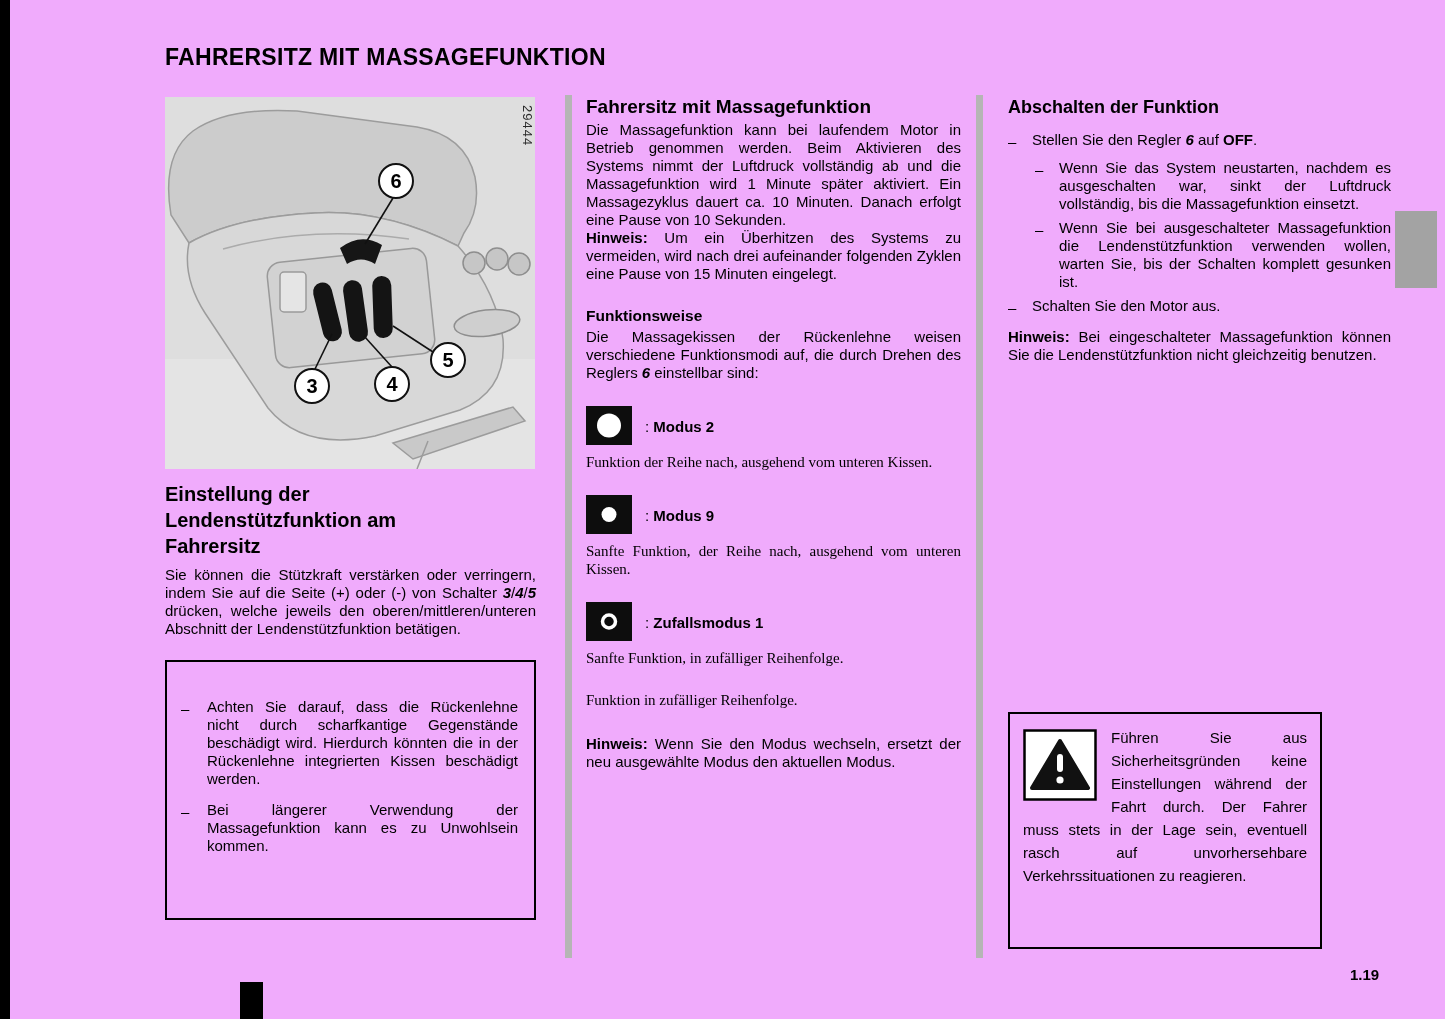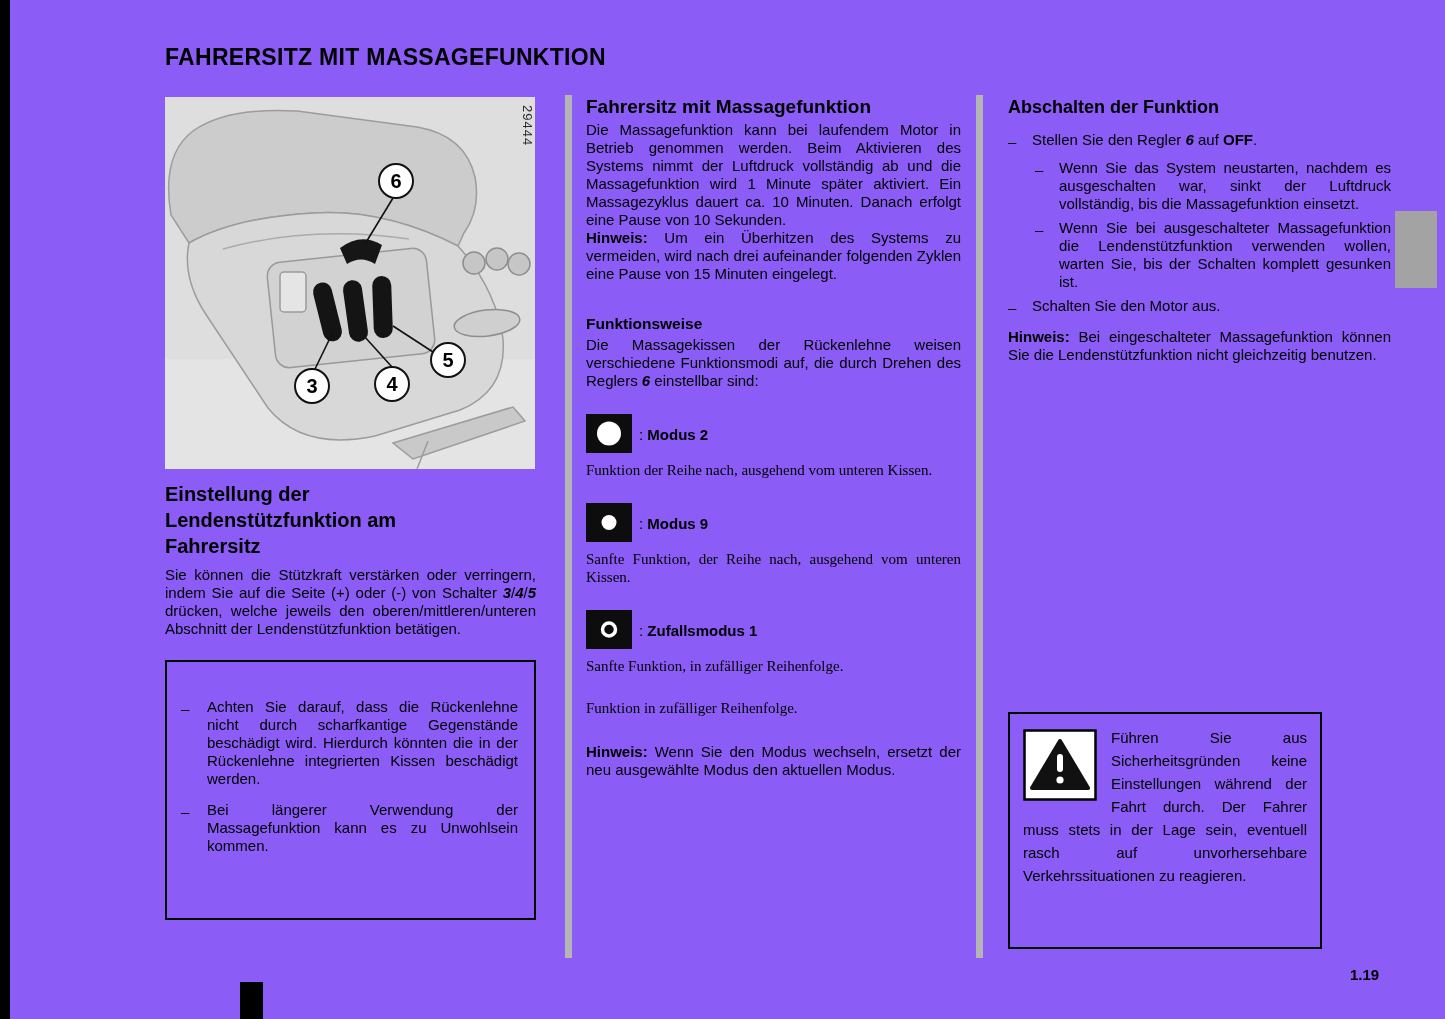--- a/index.html
+++ b/index.html
@@ -1,40 +1,40 @@
 <!DOCTYPE html>
 <html lang="de"><head>
 <meta charset="utf-8">
 <style>
   html,body{margin:0;padding:0;background:#888;}
   .page{
-    position:relative; width:1445px; height:1019px; background:#8b5cf6;
+    position:relative; width:1445px; height:1019px; background:#f0abfc;
     font-family:"Liberation Sans", sans-serif; color:#000; overflow:hidden;
   }
   .b{font-weight:700;} .i{font-style:italic;}
   .edge-bar{position:absolute;left:0;top:0;width:10px;height:1019px;background:#000;}
   .title{position:absolute;left:165px;top:44px;margin:0;font-size:23px;font-weight:700;letter-spacing:.3px;}
   .figure{position:absolute;left:165px;top:97px;width:370px;height:372px;}
   .divider{position:absolute;top:95px;width:7px;height:863px;background:#b5b5b5;}
   .d1{left:565px;} .d2{left:976px;}
   .body{font-size:15px;line-height:18px;margin:0;}
   .just{text-align:justify;hyphens:auto;}
   
   .left-col{position:absolute;left:165px;top:481px;width:371px;}
   .left-col h2{margin:0 0 7px 0;font-size:20px;line-height:26px;font-weight:700;max-width:272px;}
   .caution-box{margin-top:22px;border:2px solid #000;box-sizing:border-box;min-height:260px;padding:36px 16px 18px 14px;}
   .dash-item{display:flex;margin-bottom:13px;}
   .dash-item .dash{width:26px;flex:none;font-size:15px;line-height:21.6px;}
   .dash-item p{flex:1;}
   
   .mid-col{position:absolute;left:586px;top:95px;width:375px;}
   .mid-col h2{margin:0 0 2px 0;font-size:19px;line-height:24px;font-weight:700;}
-  .mid-col .fw-head{margin:32px 0 3px 0;font-size:15.5px;font-weight:700;}
+  .mid-col .fw-head{margin:24px 0 3px 0;font-size:15.5px;font-weight:700;}
   .mode{margin-top:24px;}
-  .mode-head{display:flex;align-items:flex-end;gap:7px;}
+  .mode-head{display:flex;align-items:flex-end;gap:13px;}
   .micon{display:block;width:46px;height:39px;flex:none;}
   .mlabel{font-size:15px;line-height:18px;margin-bottom:9px;}
   .mode .body{margin-top:8px;font-family:Liberation Serif, serif;}
   .note2{margin-top:26px;}
   
   .right-col{position:absolute;left:1008px;top:97px;width:383px;}
   .right-col h3{margin:0 0 13px 0;font-size:18px;font-weight:700;}
   .right-col .dash-item{margin-bottom:6px;}
   .right-col .dash-item .dash{width:24px;}
   .lvl2{margin-left:27px;}

